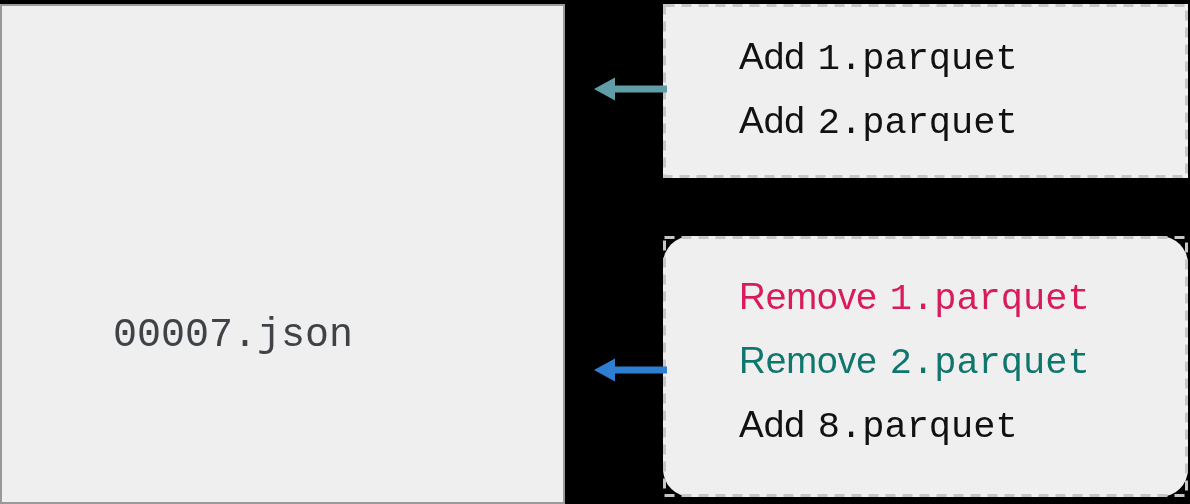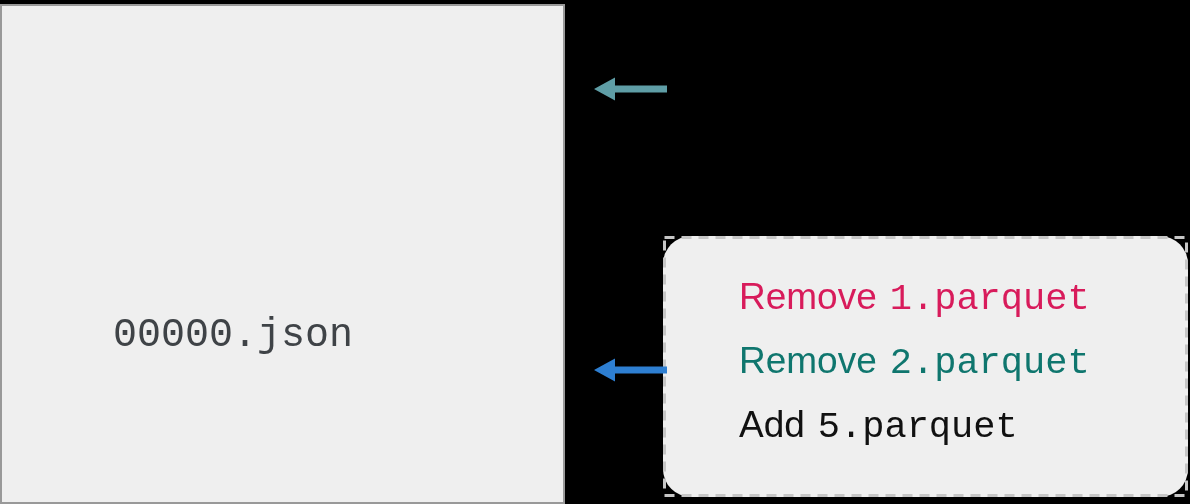--- a/index.html
+++ b/index.html
@@ -84,40 +84,53 @@
   #arrow-commit-2 { left: 591px; top: 356px; }
   .arrow svg { display: block; }
 </style>
 </head>
 <body>
 
 <div class="stage">
 
   <div class="log-box">
     <div class="log-entries">
-      <div>00000.json</div>
+      <div>00007.json</div>
       
       
     </div>
   </div>
 
+  <div class="commit-box" id="commit-box-1">
+    <svg class="dash-border" width="525" height="174">
+      <rect x="1.5" y="1.5" width="522" height="171" fill="none" stroke="#c6c6c6" stroke-width="3" stroke-dasharray="10 7"></rect>
+    </svg>
+    <div class="actions">
+      <div class="action-row" style="color: rgb(17, 17, 17);">
+        <span class="verb">Add</span><span class="file">1.parquet</span>
+      </div>
+      <div class="action-row" style="color: rgb(17, 17, 17);">
+        <span class="verb">Add</span><span class="file">2.parquet</span>
+      </div>
+    </div>
+  </div>
 
   <div class="commit-box" id="commit-box-2">
     <svg class="dash-border" width="525" height="261">
       <rect x="1.5" y="1.5" width="522" height="258" fill="none" stroke="#c6c6c6" stroke-width="3" stroke-dasharray="10 7"></rect>
     </svg>
     <div class="actions">
       <div class="action-row" style="color: rgb(216, 27, 91);">
         <span class="verb">Remove</span><span class="file">1.parquet</span>
       </div>
       <div class="action-row" style="color: #0f766e;">
         <span class="verb">Remove</span><span class="file">2.parquet</span>
       </div>
       <div class="action-row" style="color: rgb(17, 17, 17);">
-        <span class="verb">Add</span><span class="file">5.parquet</span>
+        <span class="verb">Add</span><span class="file">8.parquet</span>
       </div>
     </div>
   </div>
 
   <div class="arrow" id="arrow-commit-1">
     <svg width="76" height="28" viewBox="0 0 76 28">
       <path d="M76 10.5 H24 V2.5 L3 14 L24 25.5 V17.5 H76 Z" fill="#5f9ea6"></path>
     </svg>
   </div>
   <div class="arrow" id="arrow-commit-2">

